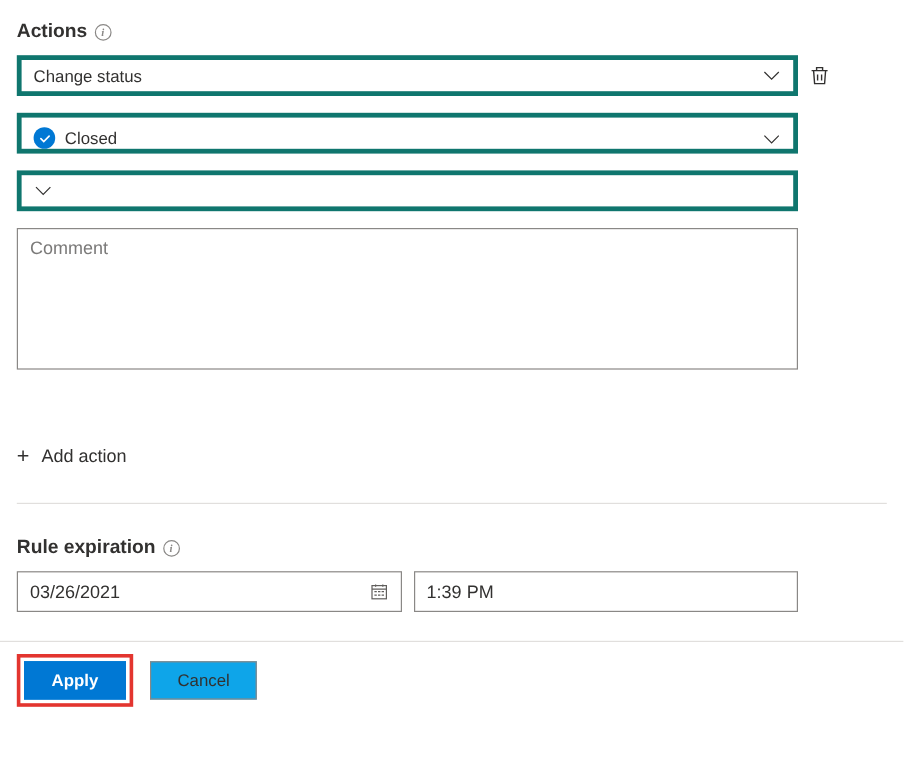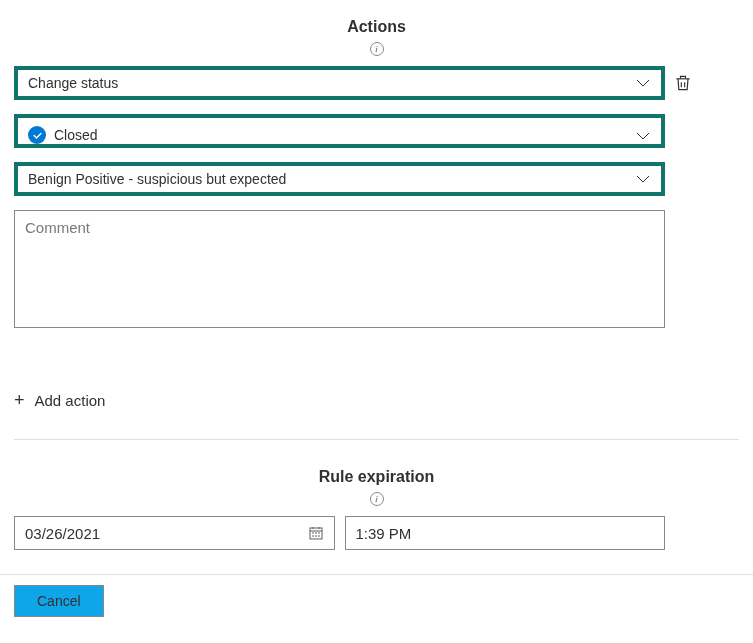--- a/index.html
+++ b/index.html
@@ -12,21 +12,20 @@
       width: 753px;
     }
     .section-label {
       font-size: 16px;
       font-weight: 600;
       color: #323130;
       display: flex;
       align-items: center;
       gap: 6px;
       margin-bottom: 10px;
-      flex-direction: column;
     }
     .info-icon {
       width: 14px;
       height: 14px;
       border: 1px solid #8a8886;
       border-radius: 50%;
       display: inline-flex;
       align-items: center;
       justify-content: center;
       font-size: 9px;
@@ -202,23 +201,20 @@
     <span class="chevron-down">
       <svg viewBox="0 0 16 16" width="16" height="16">
           <path d="M2 5 L8 11 L14 5" stroke="#323130" stroke-width="1" fill="none"></path>
         </svg>
     </span>
   </div>
 </div>
 
 <div class="row">
   <div class="dropdown" style="width: calc(100% - 74px); flex:none;">
-    <div class="content">
-      <span>Benign Positive - suspicious but expected</span>
-    </div>
     <span class="chevron-down">
       <svg viewBox="0 0 16 16" width="16" height="16">
           <path d="M2 5 L8 11 L14 5" stroke="#323130" stroke-width="1" fill="none"></path>
         </svg>
     </span>
   </div>
 </div>
 
 <textarea class="textarea" placeholder="Comment" style=""></textarea>
 
@@ -248,17 +244,20 @@
     </span>
   </div>
   <div class="time-input">
     <span>1:39 PM</span>
   </div>
 </div>
 
 <hr class="footer-divider">
 
 <div class="footer">
+  <span class="apply-wrap">
+    <button class="btn btn-primary">Apply</button>
+  </span>
   <button class="btn">Cancel</button>
 </div>
 
 
 
 
 </body></html>

